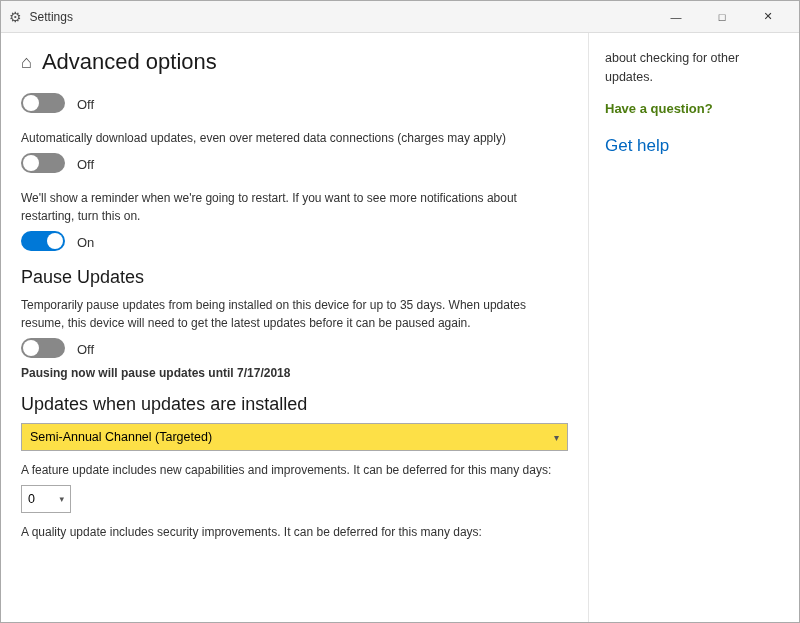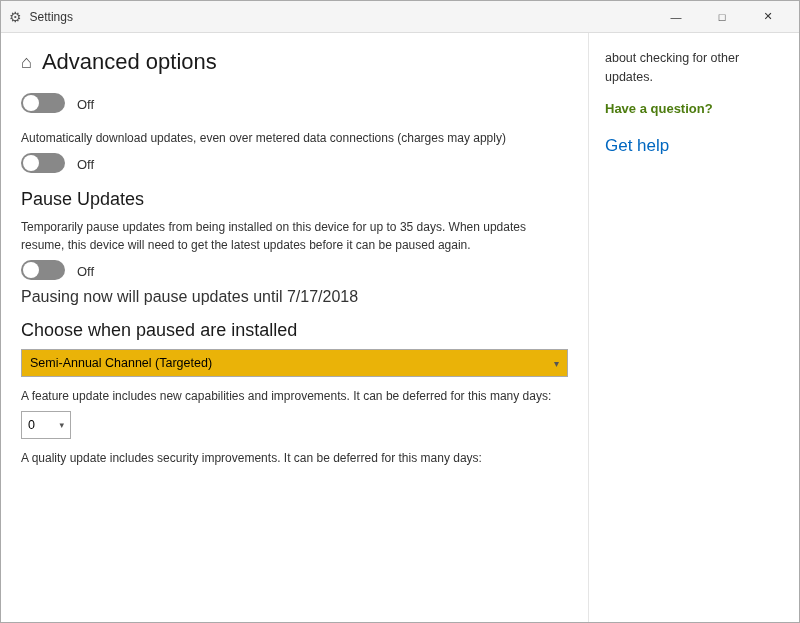--- a/index.html
+++ b/index.html
@@ -151,32 +151,33 @@
     }
 
     .section-title {
       font-size: 18px;
       font-weight: 400;
       color: #1a1a1a;
       margin: 14px 0 8px 0;
     }
 
     .pause-note {
-      font-size: 16px;
+      font-size: 12px;
       color: #333;
       margin: 6px 0 10px 0;
+      font-weight: bold;
     }
 
     .dropdown-wrapper {
       margin: 8px 0 10px 0;
     }
     .dropdown {
       height: 28px;
       border: 1px solid #aaa;
-      background: #eab308;
+      background: #fde047;
       font-size: 12.5px;
       padding: 0 8px;
       cursor: pointer;
       display: flex;
       align-items: center;
       justify-content: space-between;
       min-width: 200px;
       gap: 6px;
     }
     .dropdown-arrow {
@@ -266,37 +267,48 @@
         <div class="toggle-row">
           <div class="toggle">
             <div class="toggle-track">
               <div class="toggle-thumb"></div>
             </div>
           </div>
           <span class="toggle-label">Off</span>
         </div>
       </div>
 
+      <div class="section-block">
+        <p class="description-text">We'll show a reminder when we're going to restart. If you want to see more notifications about restarting, turn this on.</p>
+        <div class="toggle-row">
+          <div class="toggle">
+            <div class="toggle-track on">
+              <div class="toggle-thumb"></div>
+            </div>
+          </div>
+          <span class="toggle-label">On</span>
+        </div>
+      </div>
 
       <div class="section-block">
         <h2 class="section-title">Pause Updates</h2>
         <p class="description-text">Temporarily pause updates from being installed on this device for up to 35 days. When updates resume, this device will need to get the latest updates before it can be paused again.</p>
         <div class="toggle-row">
           <div class="toggle">
             <div class="toggle-track">
               <div class="toggle-thumb"></div>
             </div>
           </div>
           <span class="toggle-label">Off</span>
         </div>
         <p class="pause-note">Pausing now will pause updates until 7/17/2018</p>
       </div>
 
       <div class="section-block">
-        <h2 class="section-title">Choose when paused are installed</h2>
+        <h2 class="section-title">Updates when updates are installed</h2>
 
         <div class="dropdown-wrapper">
           <div class="dropdown">
             <span>Semi-Annual Channel (Targeted)</span>
             <span class="dropdown-arrow">▾</span>
           </div>
         </div>
 
         <p class="description-text">A feature update includes new capabilities and improvements. It can be deferred for this many days:</p>
         <div class="number-input-wrapper">

